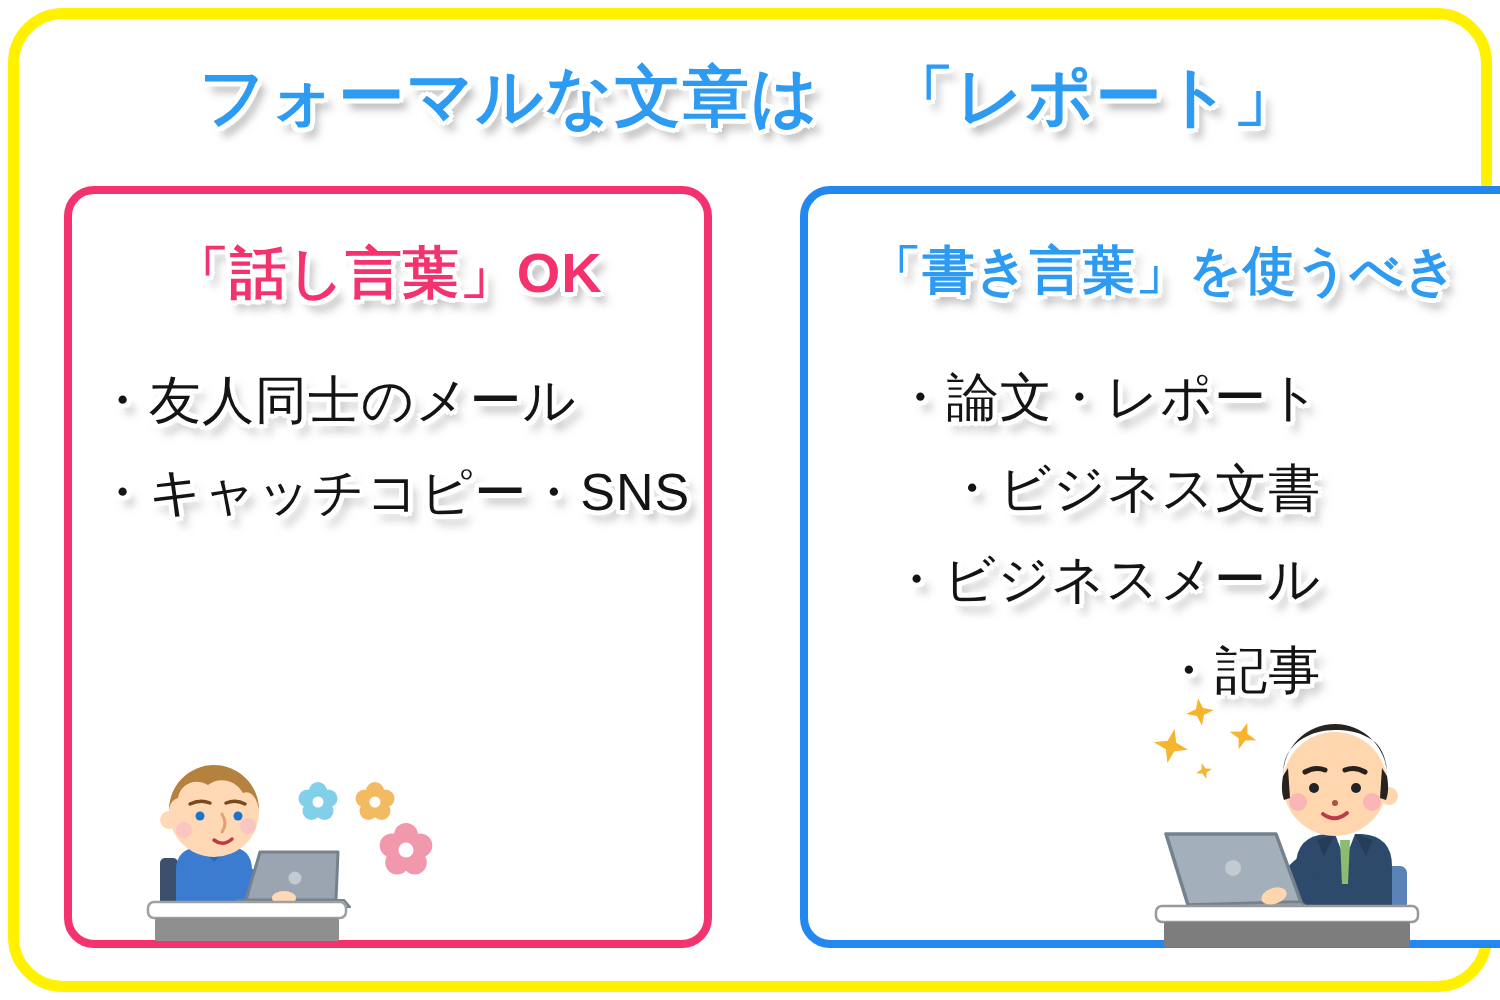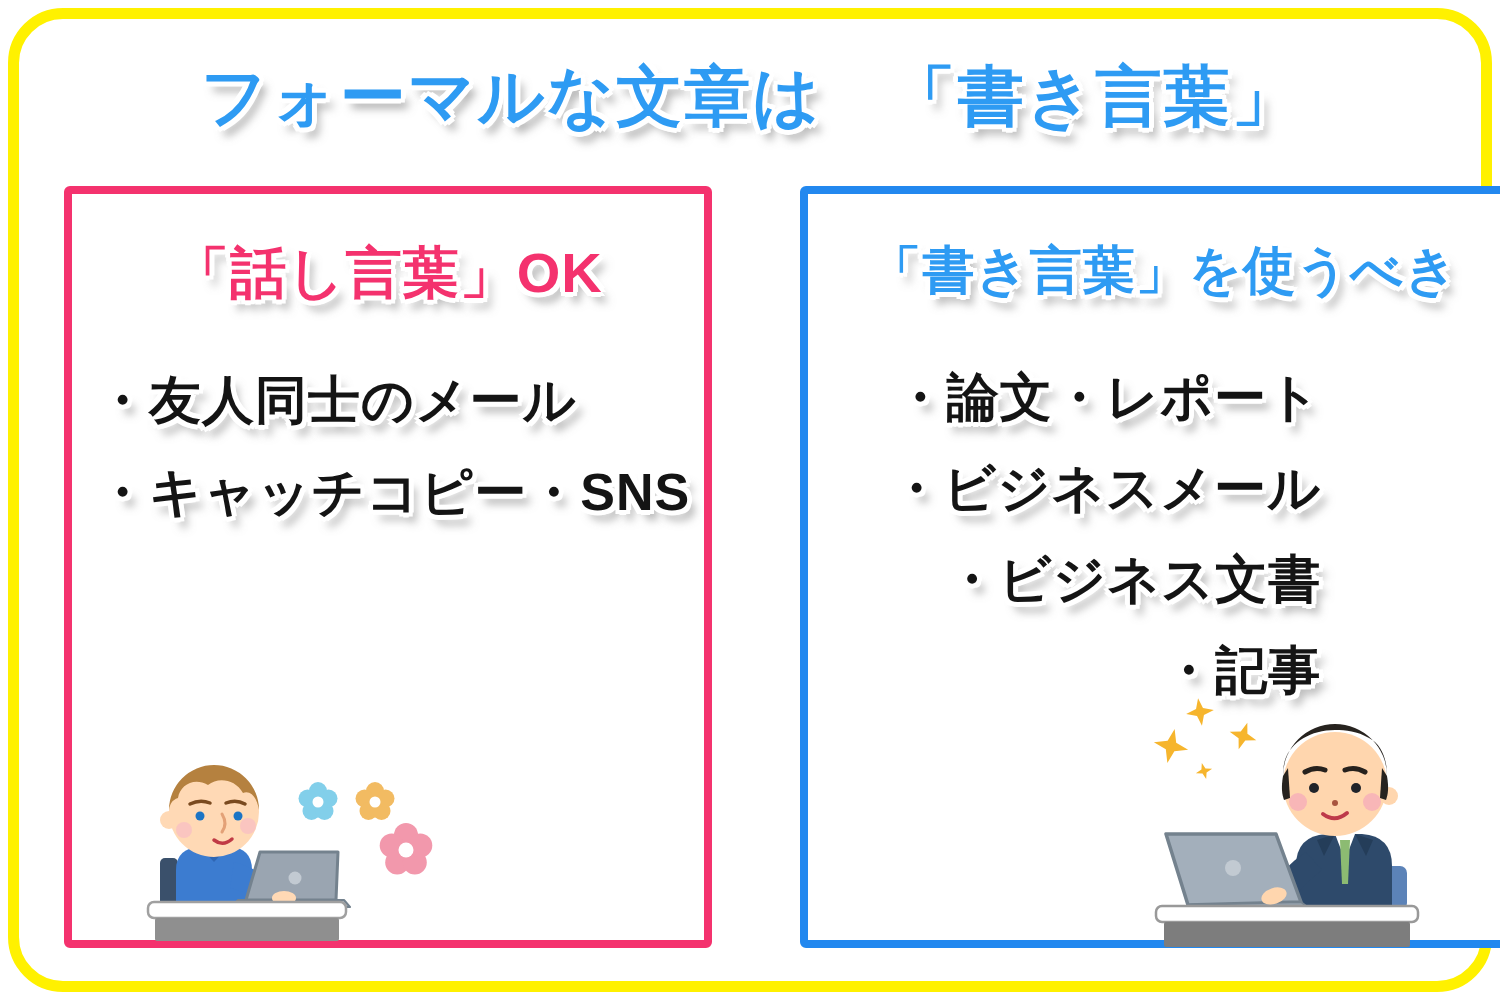--- a/index.html
+++ b/index.html
@@ -35,59 +35,59 @@
     font-size: 66px;
     font-weight: 900;
     letter-spacing: 2px;
     color: #2E9BF3;
   }
 
   .panel {
     position: absolute;
     top: 186px;
     height: 762px;
-    border-radius: 6px;
+    border-radius: 30px;
     background: #ffffff;
   }
   .panel.pink { left: 64px;  width: 648px; border: 8px solid #F4326E; }
   .panel.blue { left: 800px; width: 728px; border: 8px solid #2288EF; }
 
   .panel-header {
     position: absolute;
     top: 42px; left: 0; width: 100%;
     text-align: center;
     font-weight: 900;
     letter-spacing: 1px;
   }
   .panel.pink .panel-header { font-size: 56px; color: #F4326E; }
   .panel.blue .panel-header { font-size: 52px; color: #2E9BF3; }
 
   ul.items {
     position: absolute;
     list-style: none;
-    font-weight: 700;
+    font-weight: 400;
     font-size: 52px;
     color: #141414;
     letter-spacing: 1px;
   }
   .panel.pink ul.items { top: 160px; left: 24px; }
   .panel.blue ul.items { top: 158px; left: 82px; text-align: right; }
   ul.items li { line-height: 92px; white-space: nowrap; }
   .panel.blue ul.items li { line-height: 91px; }
 
   .illo { position: absolute; }
   .illo.left-illo  { left: 66px;  top: 558px; }
   .illo.right-illo { left: 330px; top: 500px; }
 </style>
 </head>
 <body>
 
 <div class="outer-frame"></div>
 
-<h1 class="page-title outlined">フォーマルな文章は　「書き言葉」</h1>
+<h1 class="page-title outlined">フォーマルな文章は　「レポート」</h1>
 
 <section class="panel pink">
   <h2 class="panel-header outlined">「話し言葉」OK</h2>
   <ul class="items">
     <li class="outlined">・友人同士のメール</li>
     <li class="outlined">・キャッチコピー・SNS</li>
   </ul>
 
   <svg class="illo left-illo" width="330" height="200" viewBox="0 0 330 200">
 
@@ -150,22 +150,22 @@
         <circle cx="282.3" cy="93.4" r="12"></circle>
       <circle cx="268" cy="98" r="7.5" fill="#ffffff"></circle>
     </g>
   </svg>
 </section>
 
 <section class="panel blue">
   <h2 class="panel-header outlined">「書き言葉」を使うべき</h2>
   <ul class="items">
     <li class="outlined">・論文・レポート</li>
+    <li class="outlined">・ビジネス文書</li>
     <li class="outlined">・ビジネスメール</li>
-    <li class="outlined">・ビジネス文書</li>
     <li class="outlined">・記事</li>
   </ul>
 
   <svg class="illo right-illo" width="300" height="260" viewBox="0 0 300 260">
 
     <g fill="#F6B52D">
       <path transform="translate(33,52) scale(1.25) rotate(12)" d="M0,-14 L3.5,-3.5 L14,0 L3.5,3.5 L0,14 L-3.5,3.5 L-14,0 L-3.5,-3.5 Z"></path>
       <path transform="translate(62,18) rotate(-8)" d="M0,-14 L3.5,-3.5 L14,0 L3.5,3.5 L0,14 L-3.5,3.5 L-14,0 L-3.5,-3.5 Z"></path>
       <path transform="translate(105,42) rotate(18)" d="M0,-14 L3.5,-3.5 L14,0 L3.5,3.5 L0,14 L-3.5,3.5 L-14,0 L-3.5,-3.5 Z"></path>
       <path transform="translate(66,77) scale(0.6) rotate(-15)" d="M0,-14 L3.5,-3.5 L14,0 L3.5,3.5 L0,14 L-3.5,3.5 L-14,0 L-3.5,-3.5 Z"></path>

